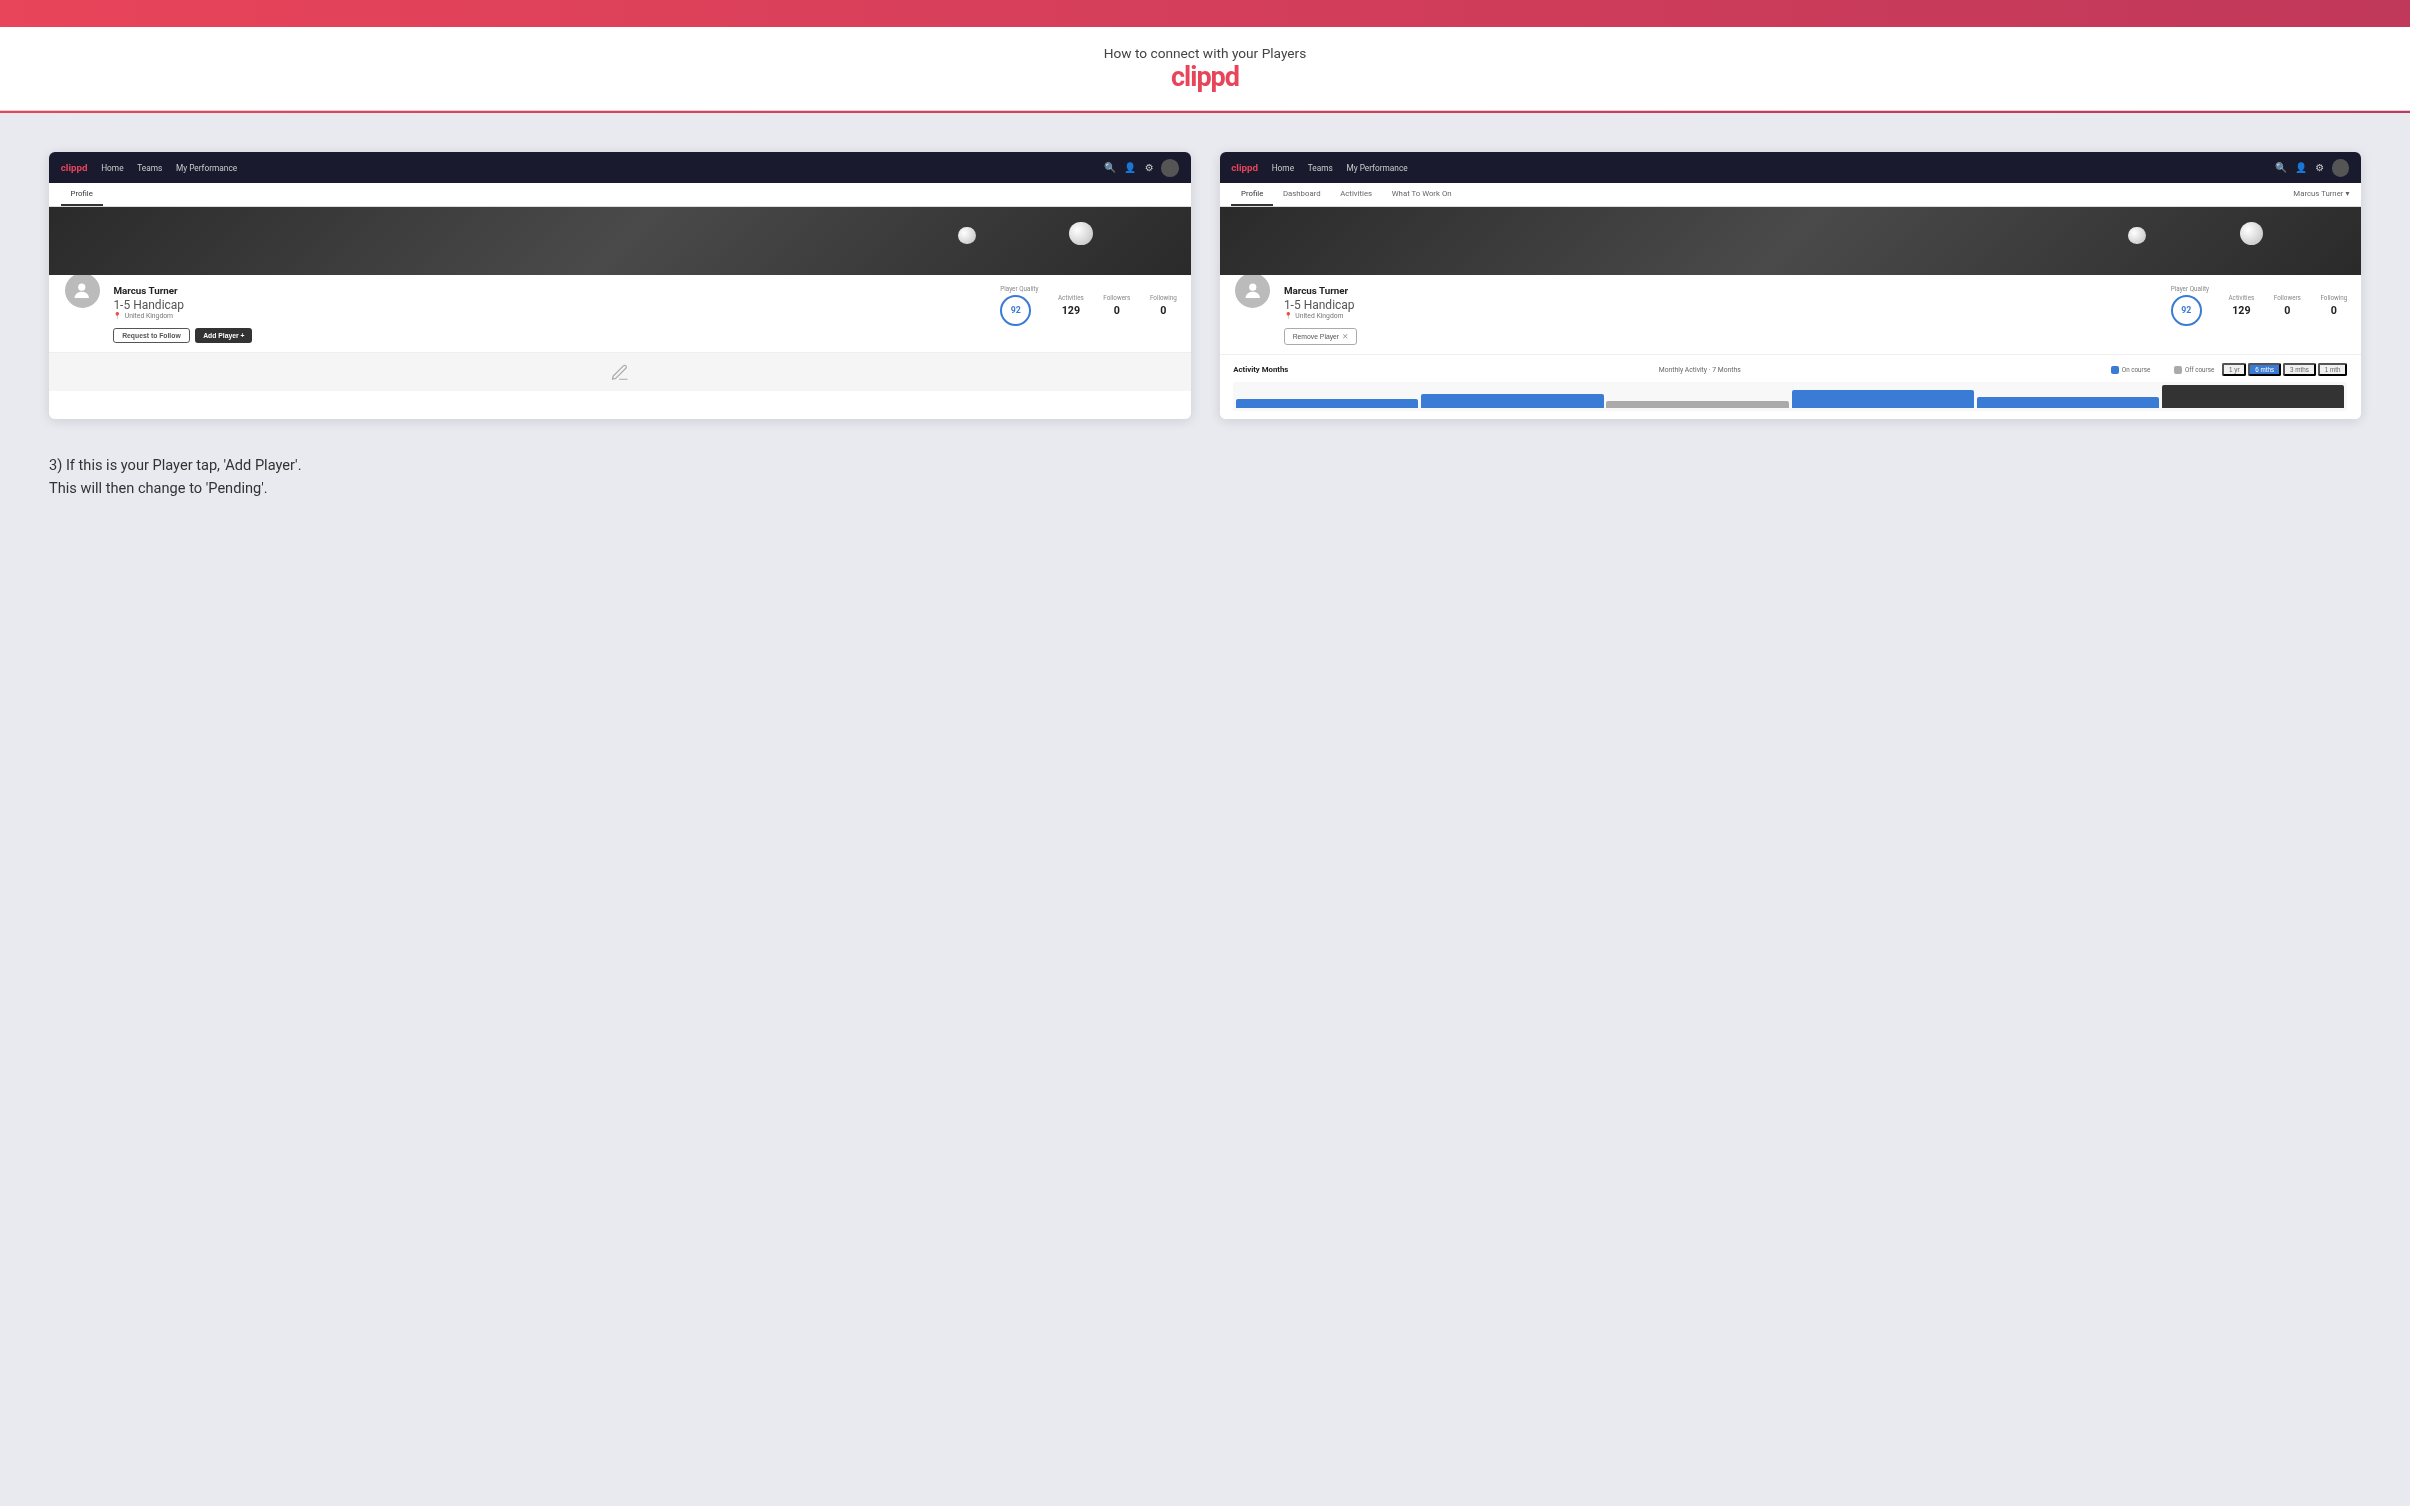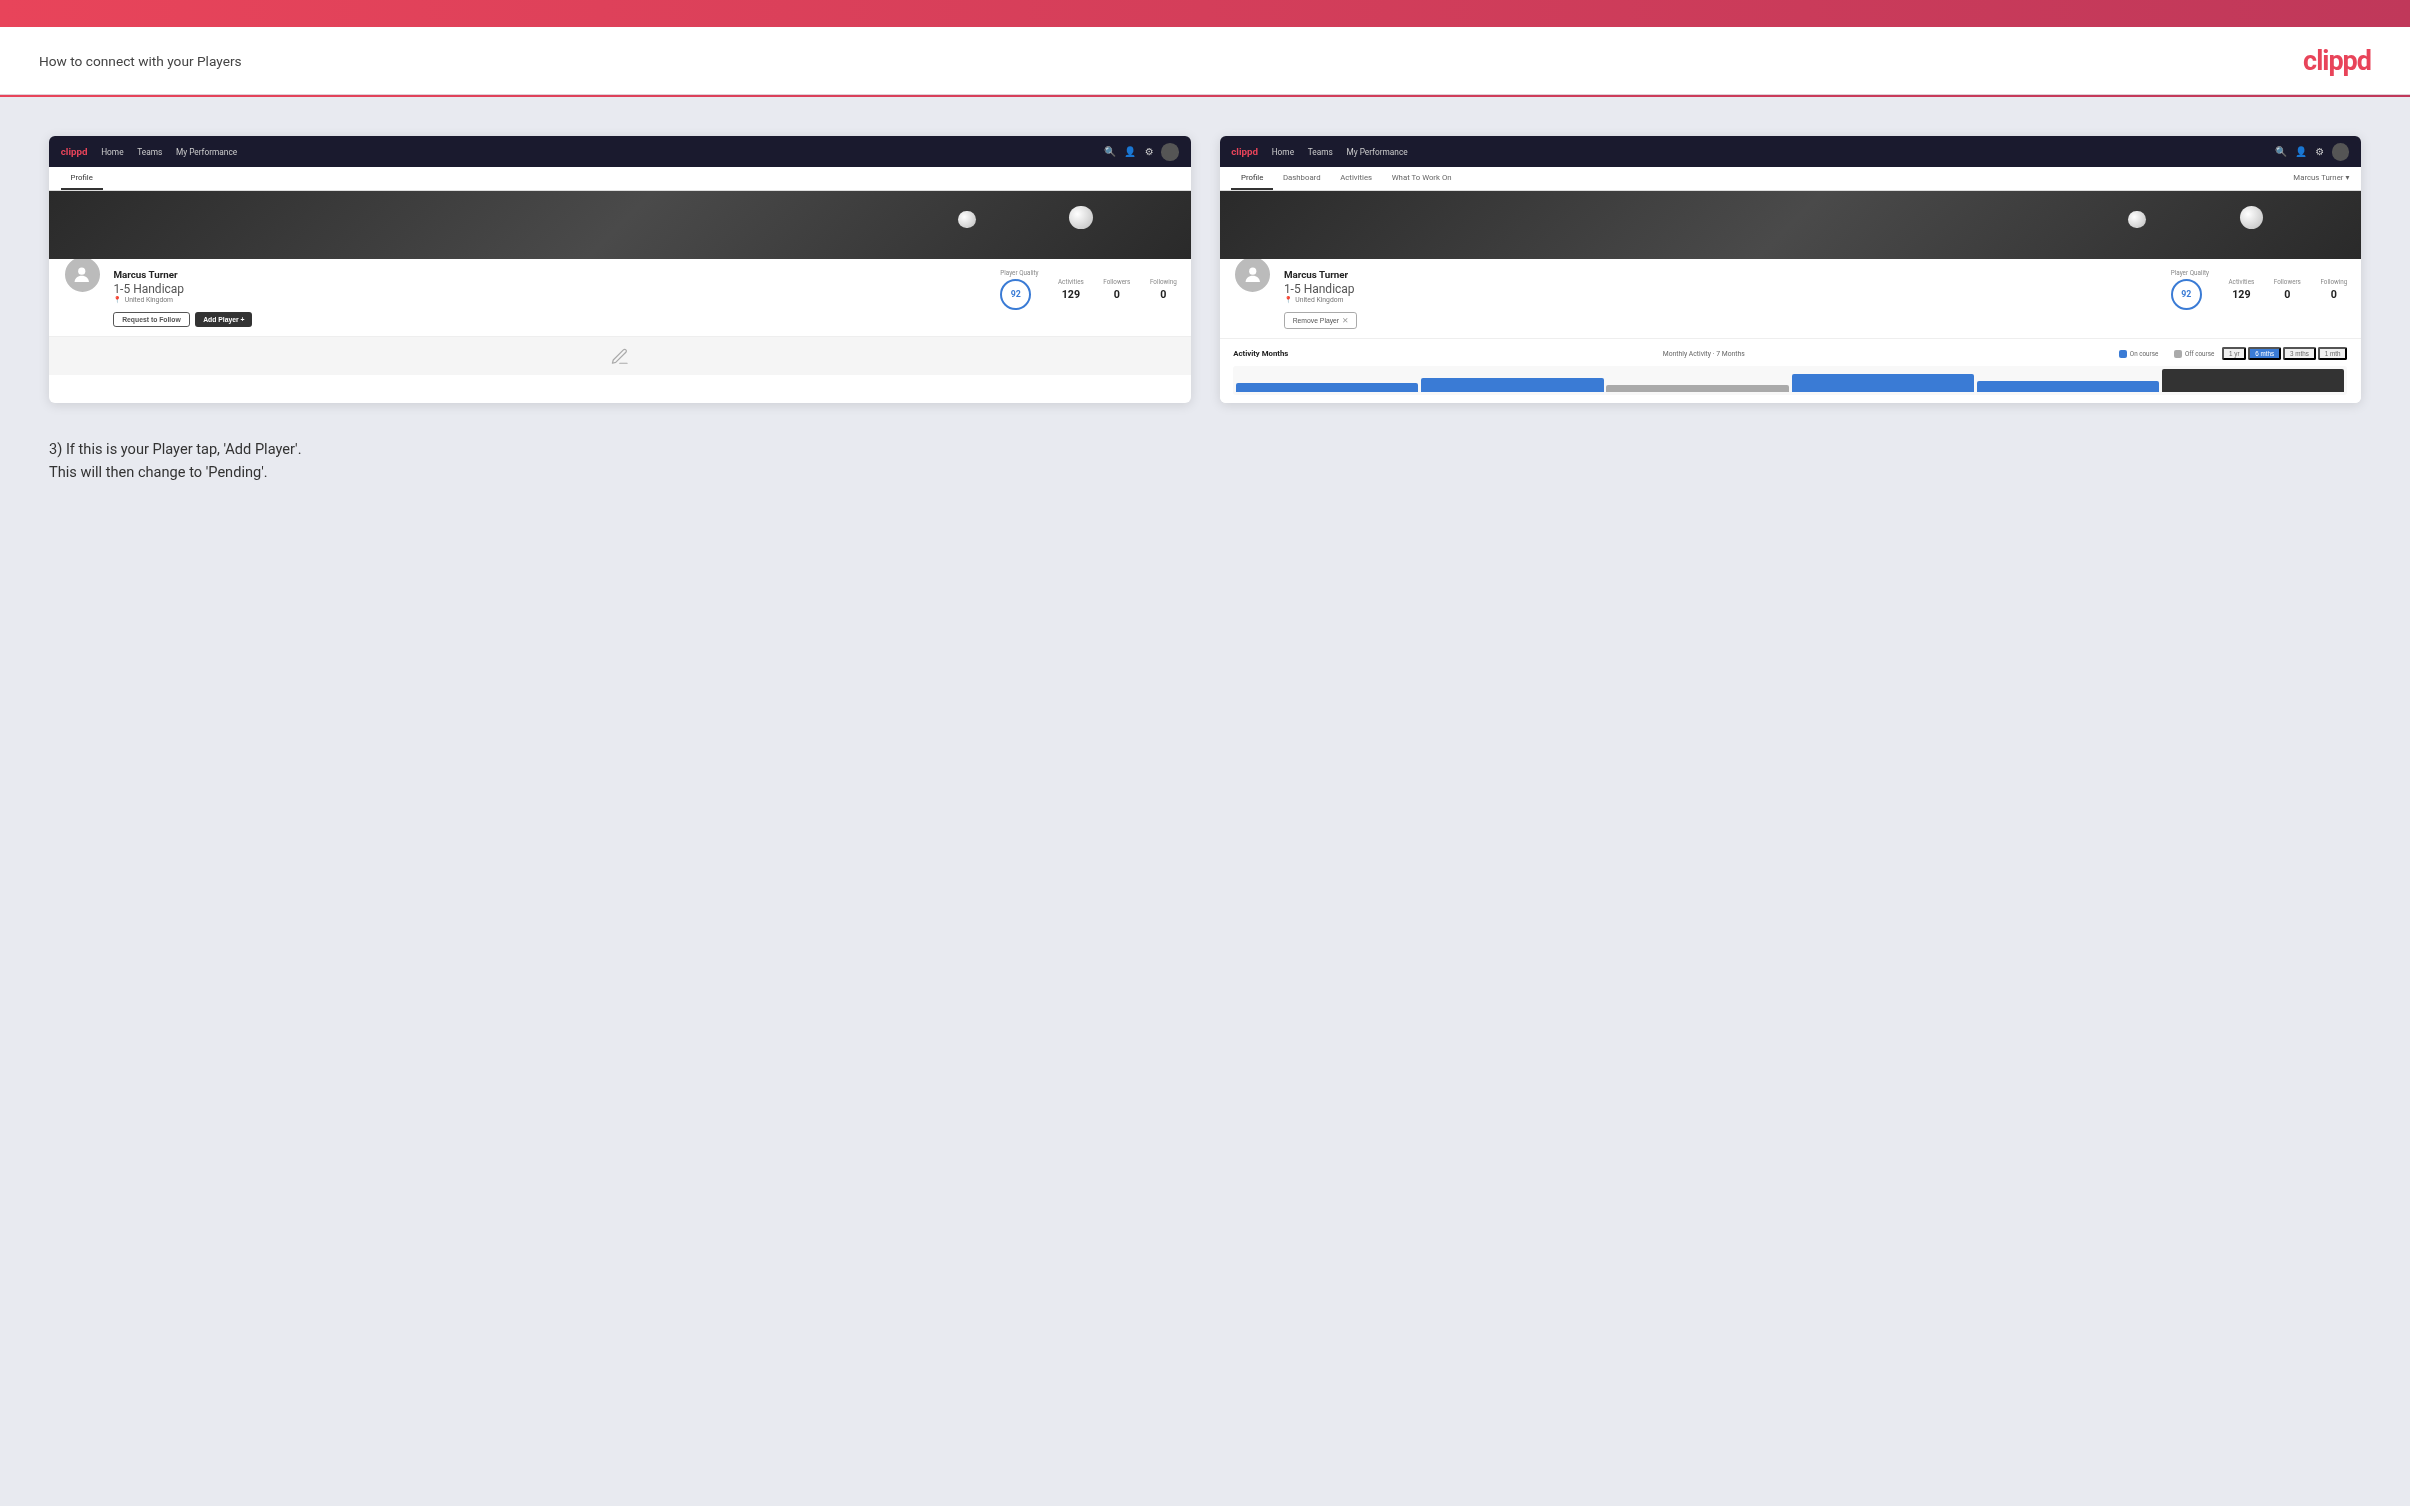--- a/index.html
+++ b/index.html
@@ -15,20 +15,21 @@
       background: linear-gradient(90deg, #e8445a 0%, #c0385a 100%);
     }
 
     
     .header {
       display: flex;
       align-items: center;
       justify-content: space-between;
       padding: 17.6px 39px;
       border-bottom: 1px solid #e0d0d8;
+      flex-direction: column;
     }
     .header-title {
       font-size: 13.7px;
       color: #444;
     }
     .clippd-logo {
       font-size: 27px;
       font-weight: 700;
       color: #e8445a;
       letter-spacing: -1px;
@@ -303,21 +304,21 @@
       font-size: 6.8px;
       color: #666;
     }
     .mock-activity-controls {
       display: flex;
       align-items: center;
       gap: 7.8px;
     }
     .mock-legend {
       display: flex;
-      gap: 16px;
+      gap: 24px;
       align-items: center;
     }
     .mock-legend-item {
       display: flex;
       align-items: center;
       gap: 2.9px;
       font-size: 6.3px;
       color: #666;
     }
     .mock-legend-dot {

